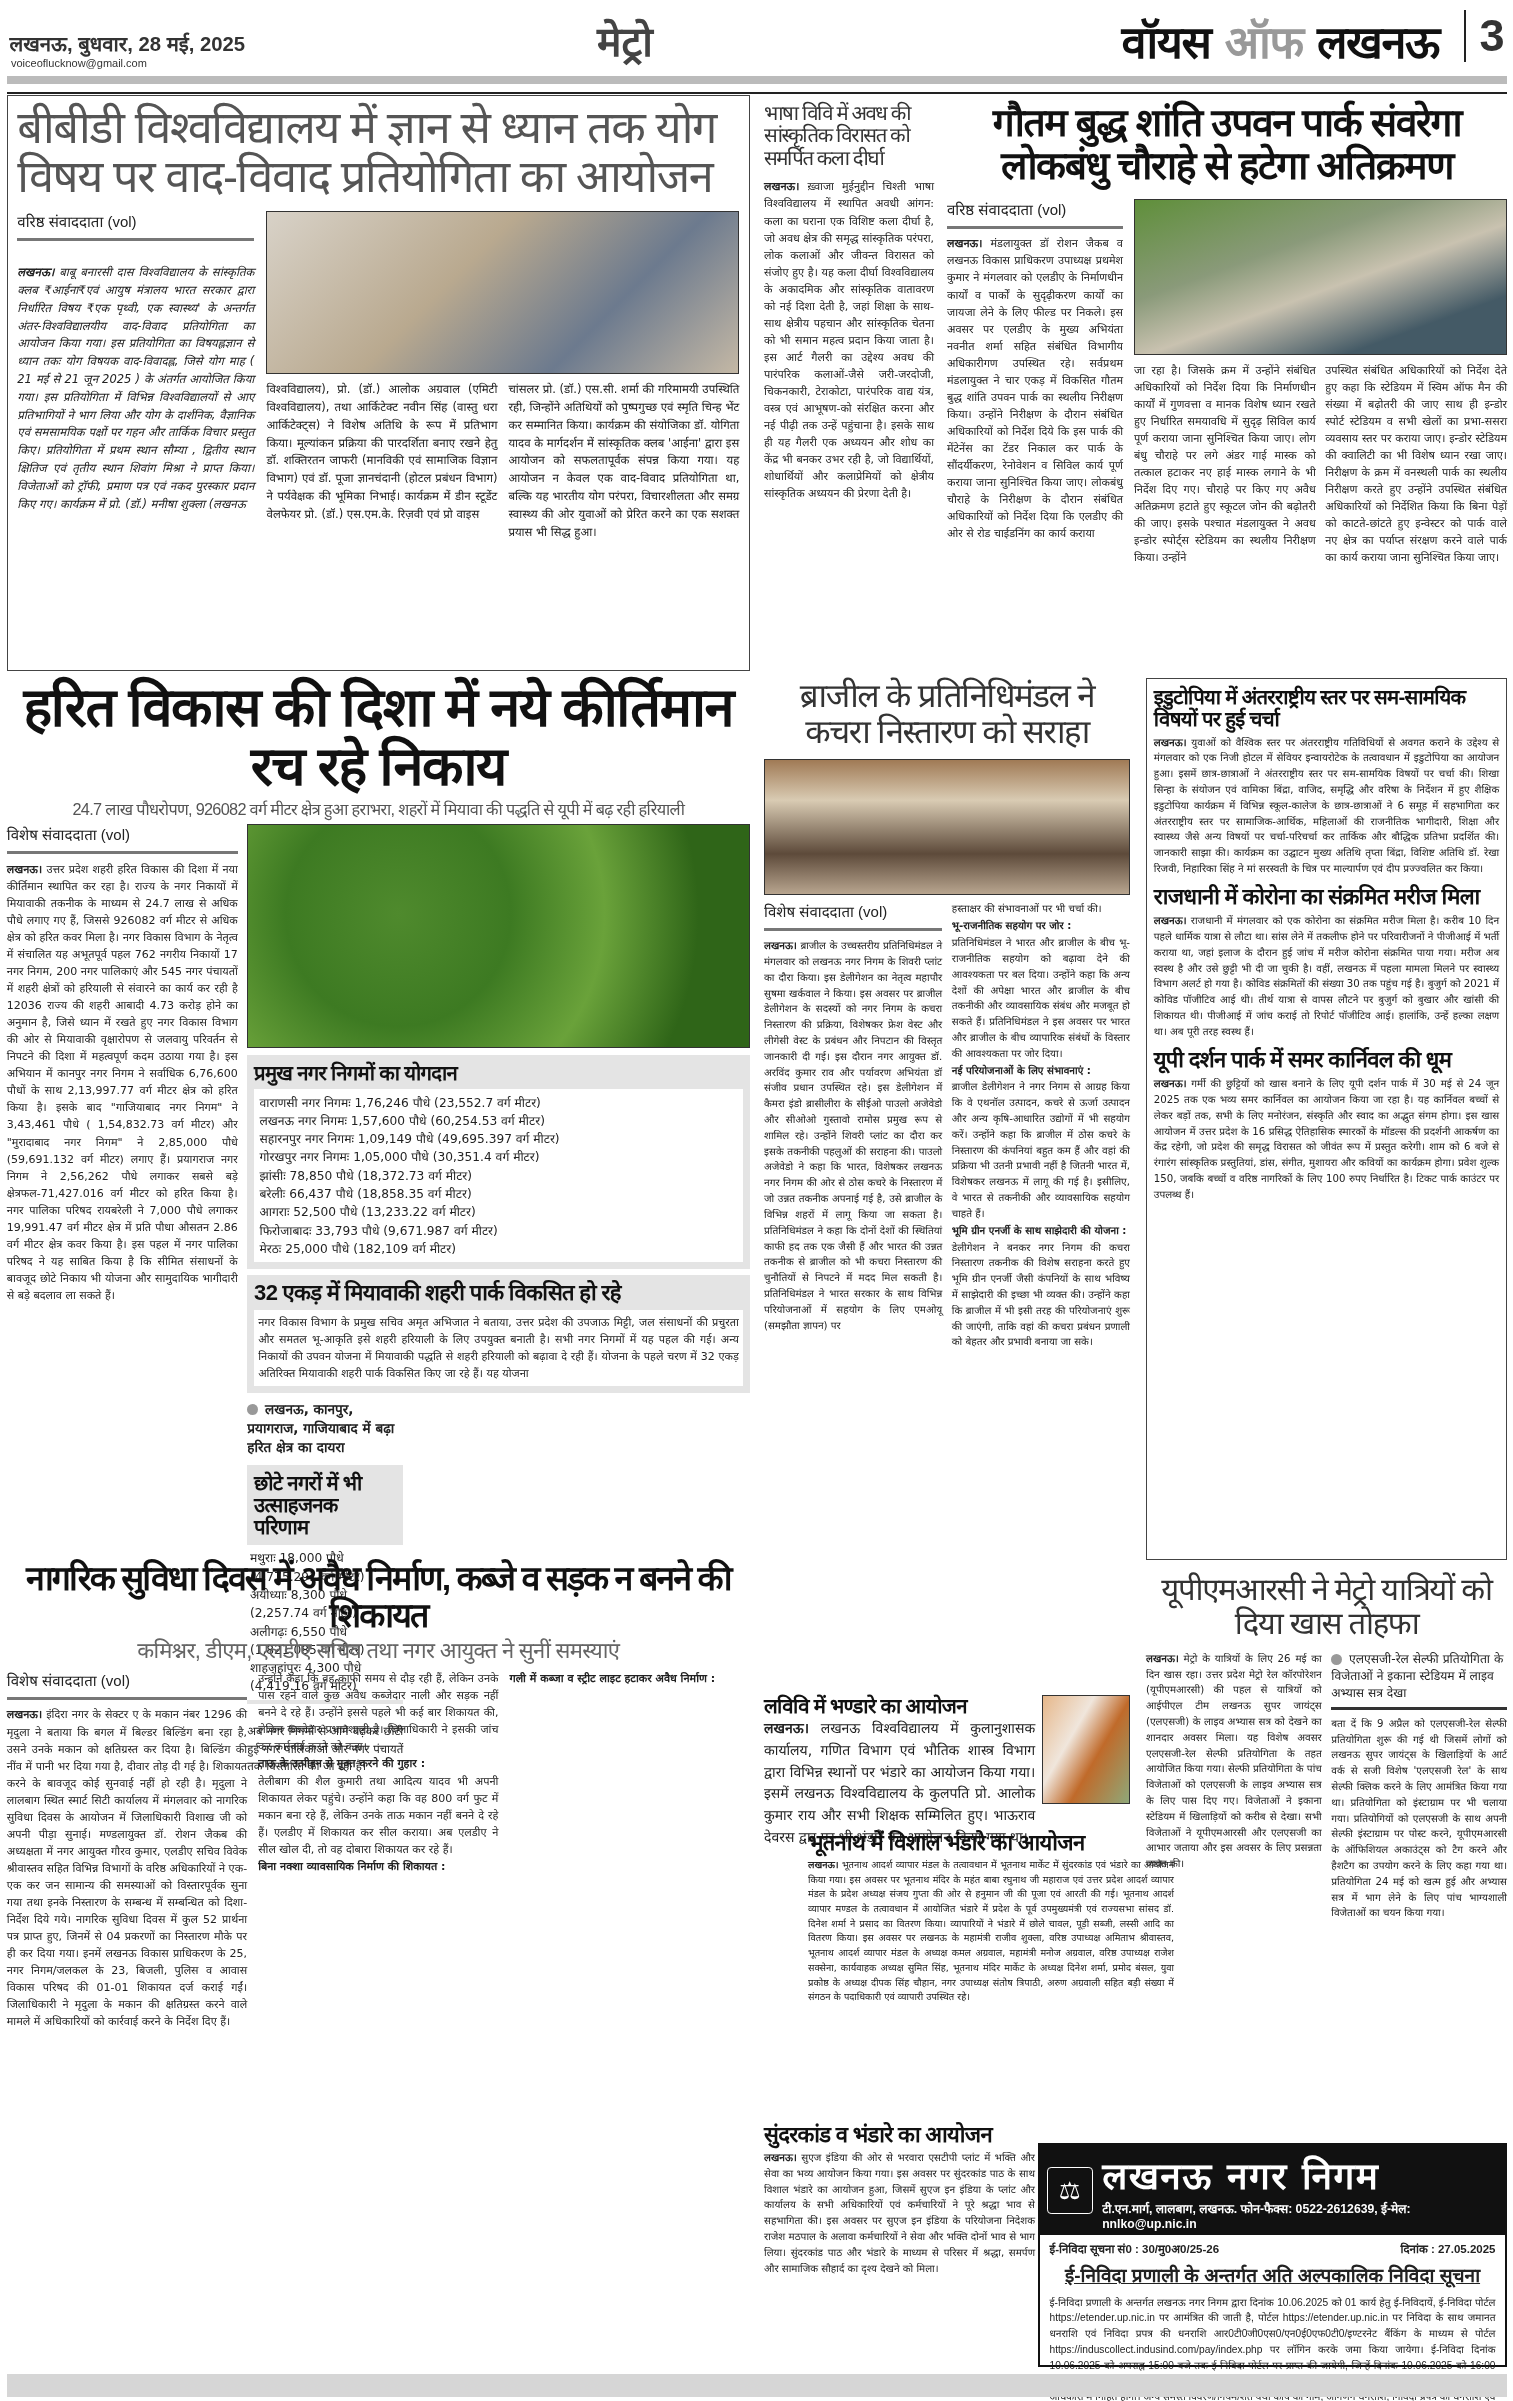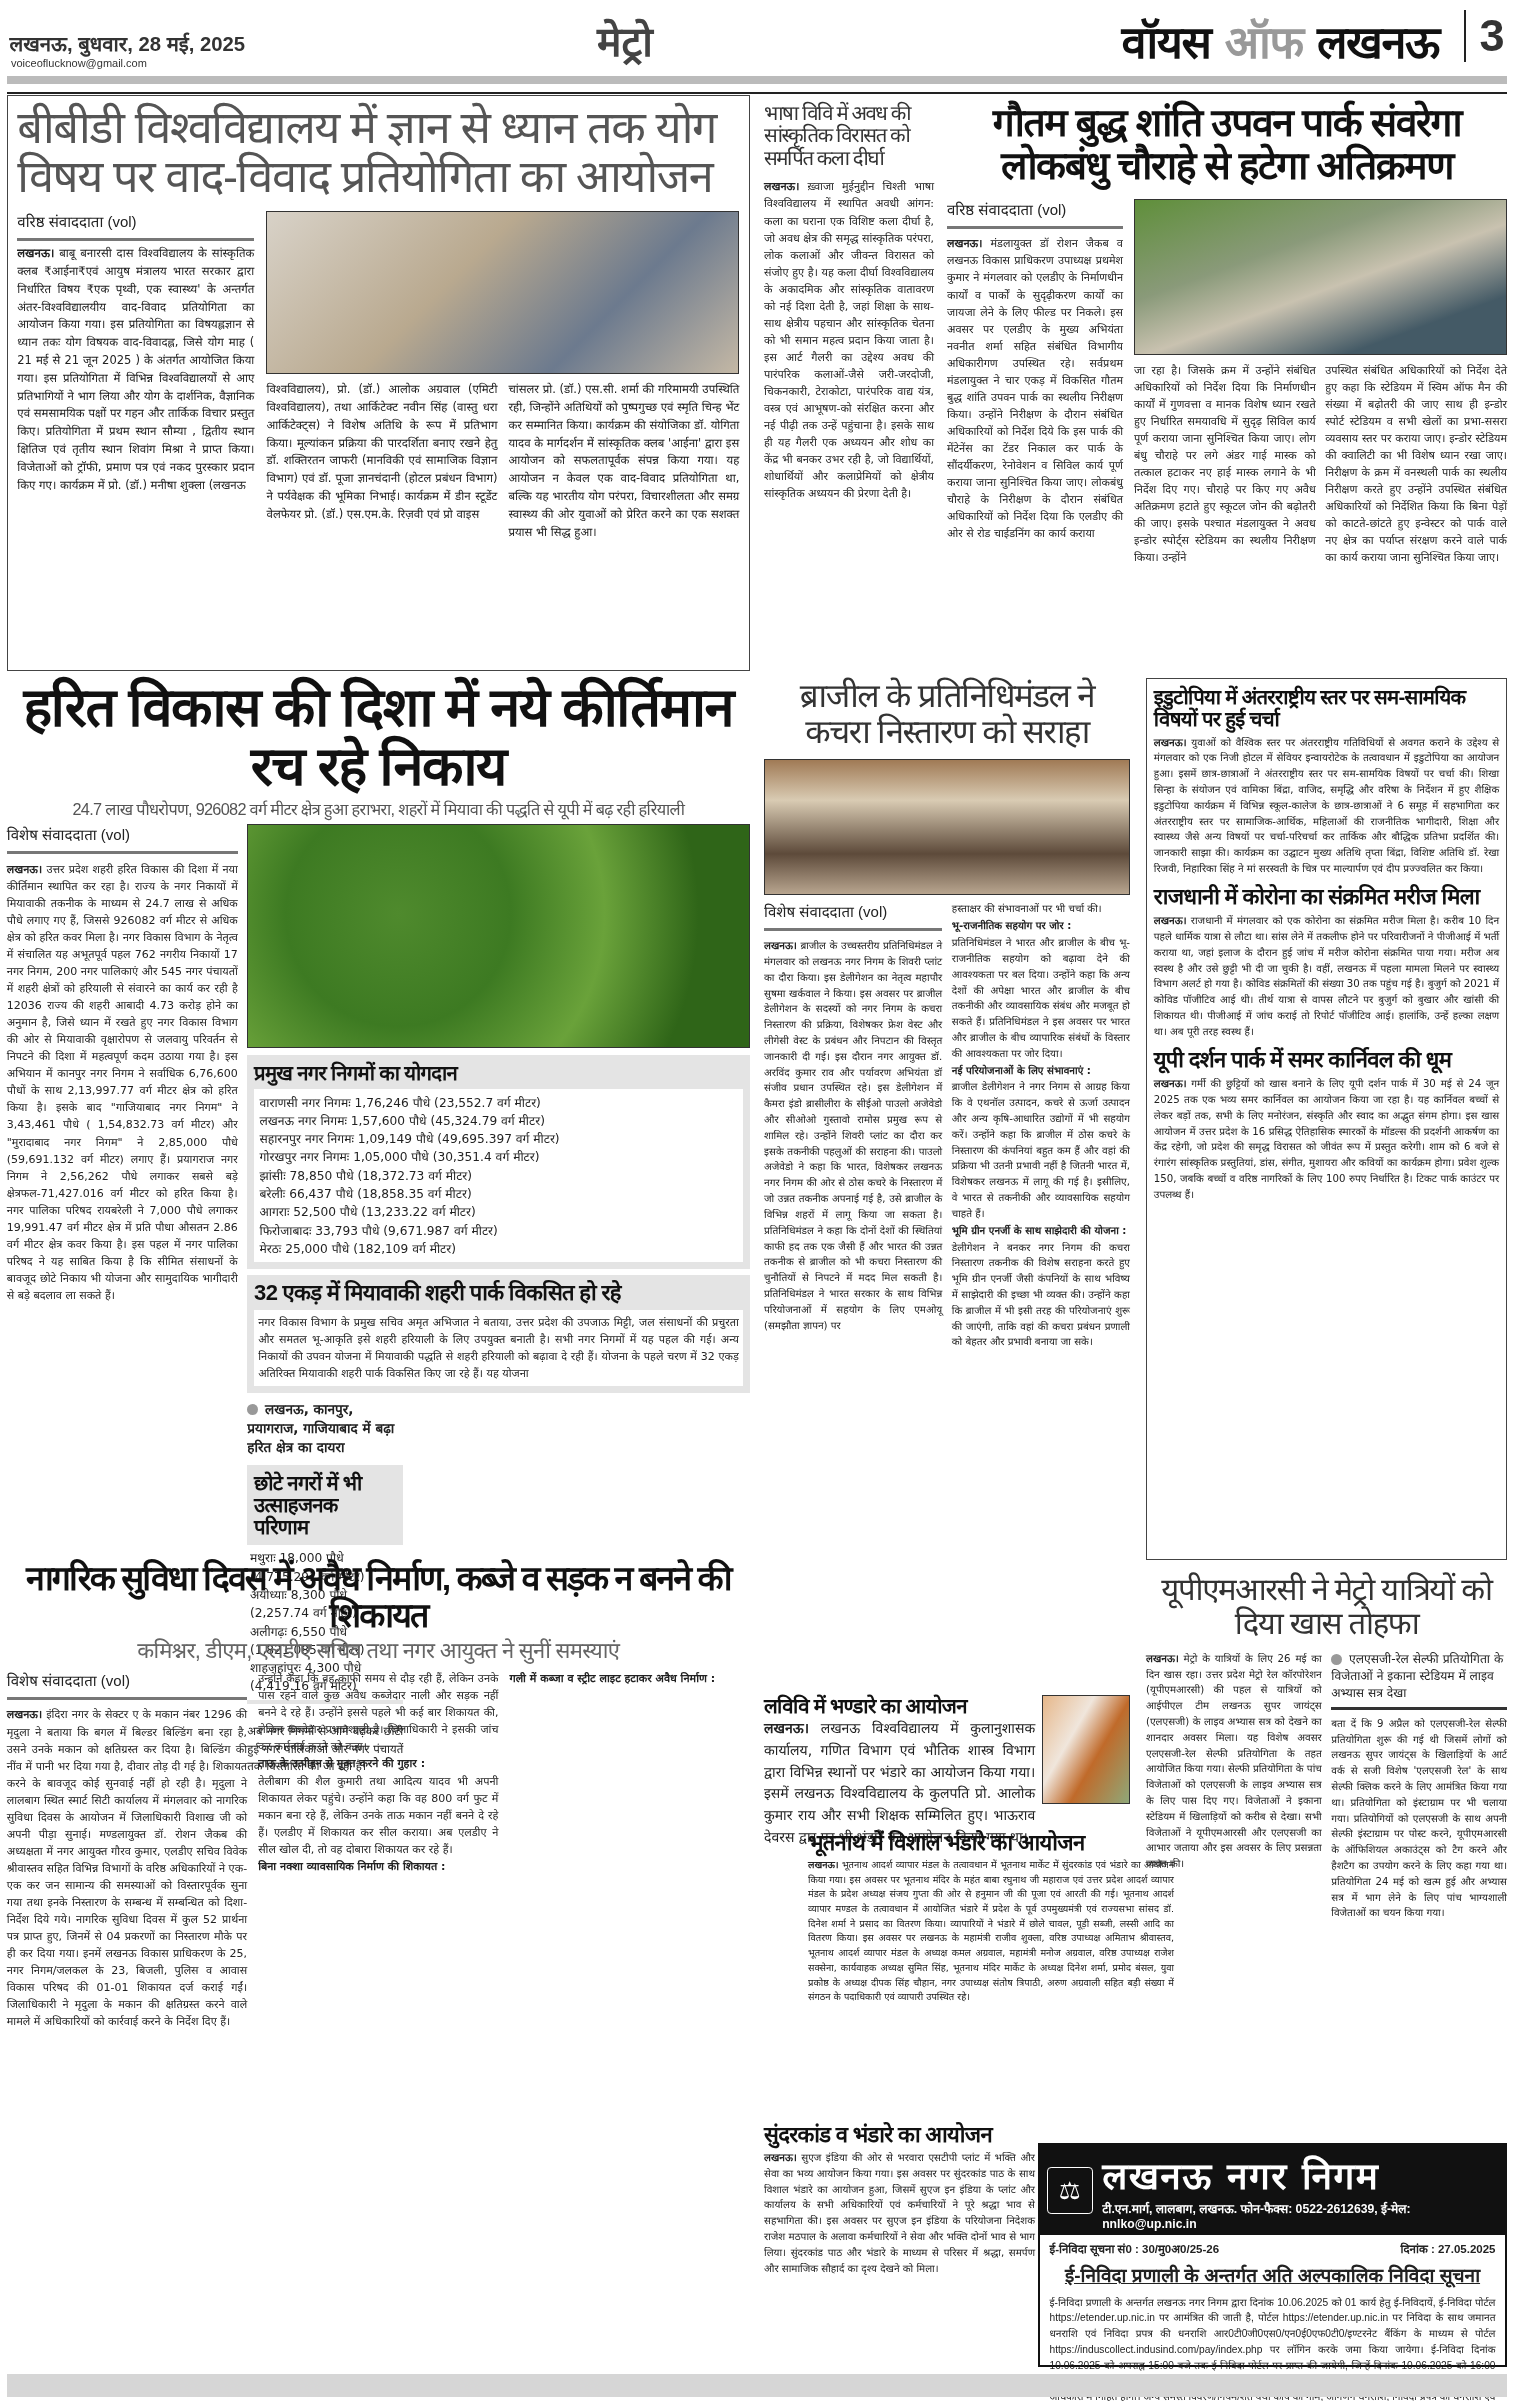--- a/index.html
+++ b/index.html
@@ -51,21 +51,21 @@
 </div>
 <div class="abs masthead-page">3</div>
 <div class="abs masthead-bar"></div>
 <div class="abs masthead-rule"></div>
 
 <div class="abs box" style="left:6.8px; top:95px; width:743px; height:576px; padding:6.8px 9.5px;">
   <div class="head-light" style="font-size:45px;">बीबीडी विश्वविद्यालय में ज्ञान से ध्यान तक योग विषय पर वाद-विवाद प्रतियोगिता का आयोजन</div>
   <div style="display:flex; gap:12.2px; margin-top:9.5px;">
     <div style="width:237px;">
       <div class="byline">वरिष्ठ संवाददाता (vol)</div>
-      <div class="body" style="margin-top:4px;">
+      <div class="body" style="margin-top:23px;font-style:italic;">
         <b>लखनऊ।</b>
         <span>बाबू बनारसी दास विश्वविद्यालय के सांस्कृतिक क्लब ₹आईना₹एवं आयुष मंत्रालय भारत सरकार द्वारा निर्धारित विषय ₹एक पृथ्वी, एक स्वास्थ्य' के अन्तर्गत अंतर-विश्वविद्यालयीय वाद-विवाद प्रतियोगिता का आयोजन किया गया। इस प्रतियोगिता का विषयह्लज्ञान से ध्यान तकः योग विषयक वाद-विवादह्ल, जिसे योग माह ( 21 मई से 21 जून 2025 ) के अंतर्गत आयोजित किया गया। इस प्रतियोगिता में विभिन्न विश्वविद्यालयों से आए प्रतिभागियों ने भाग लिया और योग के दार्शनिक, वैज्ञानिक एवं समसामयिक पक्षों पर गहन और तार्किक विचार प्रस्तुत किए।</span>
         <span>प्रतियोगिता में प्रथम स्थान सौम्या , द्वितीय स्थान क्षितिज एवं तृतीय स्थान शिवांग मिश्रा ने प्राप्त किया। विजेताओं को ट्रॉफी, प्रमाण पत्र एवं नकद पुरस्कार प्रदान किए गए। कार्यक्रम में प्रो. (डॉ.) मनीषा शुक्ला (लखनऊ</span>
       </div>
     </div>
     <div style="flex:1;">
       <div class="photo" style="height:163px;"></div>
       <div style="display:flex; gap:11px; margin-top:6.8px;">
         <div class="body" style="flex:1;">विश्वविद्यालय), प्रो. (डॉ.) आलोक अग्रवाल (एमिटी विश्वविद्यालय), तथा आर्किटेक्ट नवीन सिंह (वास्तु धरा आर्किटेक्ट्स) ने विशेष अतिथि के रूप में प्रतिभाग किया। मूल्यांकन प्रक्रिया की पारदर्शिता बनाए रखने हेतु डॉ. शक्तिरतन जाफरी (मानविकी एवं सामाजिक विज्ञान विभाग) एवं डॉ. पूजा ज्ञानचंदानी (होटल प्रबंधन विभाग) ने पर्यवेक्षक की भूमिका निभाई। कार्यक्रम में डीन स्टूडेंट वेलफेयर प्रो. (डॉ.) एस.एम.के. रिज़वी एवं प्रो वाइस</div>
         <div class="body" style="flex:1;">चांसलर प्रो. (डॉ.) एस.सी. शर्मा की गरिमामयी उपस्थिति रही, जिन्होंने अतिथियों को पुष्पगुच्छ एवं स्मृति चिन्ह भेंट कर सम्मानित किया। कार्यक्रम की संयोजिका डॉ. योगिता यादव के मार्गदर्शन में सांस्कृतिक क्लब 'आईना' द्वारा इस आयोजन को सफलतापूर्वक संपन्न किया गया। यह आयोजन न केवल एक वाद-विवाद प्रतियोगिता था, बल्कि यह भारतीय योग परंपरा, विचारशीलता और समग्र स्वास्थ्य की ओर युवाओं को प्रेरित करने का एक सशक्त प्रयास भी सिद्ध हुआ।</div>
@@ -115,21 +115,21 @@
       </div>
     </div>
     <div style="flex:1;">
       <div class="photo green" style="height:224px;"></div>
       <div style="display:flex; gap:6.8px; margin-top:6.8px;flex-direction:column;">
         <div style="flex:1;">
           <div class="gray-panel" style="padding:6.8px;">
             <div class="head-bold" style="font-size:20.3px; letter-spacing:-0.7px;">प्रमुख नगर निगमों का योगदान</div>
             <ul class="list" style="background:#fff; margin-top:5.4px; padding:4.1px 5.4px;">
               <li class="stat-line">वाराणसी नगर निगमः 1,76,246 पौधे (23,552.7 वर्ग मीटर)</li>
-              <li class="stat-line">लखनऊ नगर निगमः 1,57,600 पौधे (45,324.79 वर्ग मीटर)</li>
+              <li class="stat-line">लखनऊ नगर निगमः 1,57,600 पौधे (60,254.53 वर्ग मीटर)</li>
               <li class="stat-line">सहारनपुर नगर निगमः 1,09,149 पौधे (49,695.397 वर्ग मीटर)</li>
               <li class="stat-line">गोरखपुर नगर निगमः 1,05,000 पौधे (30,351.4 वर्ग मीटर)</li>
               <li class="stat-line">झांसीः 78,850 पौधे (18,372.73 वर्ग मीटर)</li>
               <li class="stat-line">बरेलीः 66,437 पौधे (18,858.35 वर्ग मीटर)</li>
               <li class="stat-line">आगराः 52,500 पौधे (13,233.22 वर्ग मीटर)</li>
               <li class="stat-line">फिरोजाबादः 33,793 पौधे (9,671.987 वर्ग मीटर)</li>
               <li class="stat-line">मेरठः 25,000 पौधे (182,109 वर्ग मीटर)</li>
             </ul>
           </div>
           <div class="gray-panel" style="padding:6.8px; margin-top:5.4px;">

